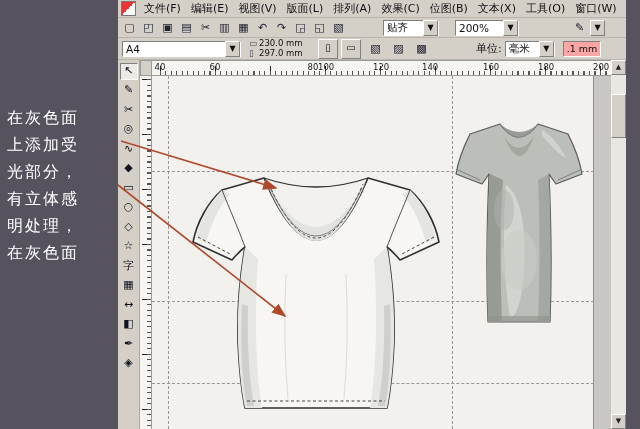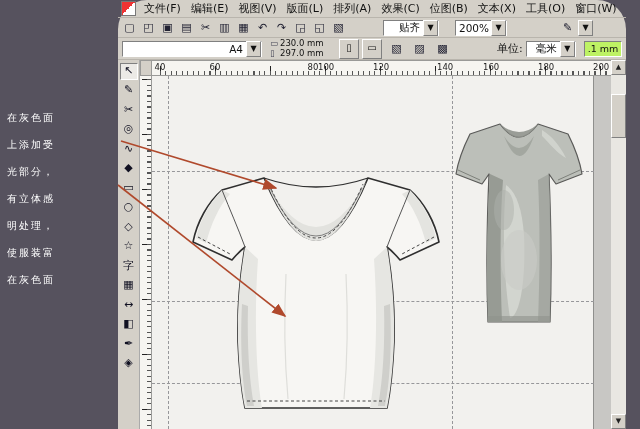--- a/index.html
+++ b/index.html
@@ -1,45 +1,45 @@
 <!DOCTYPE html>
 <html><head>
 <meta charset="utf-8">
 <style>
   html,body{margin:0;padding:0;background:#222;}
   .stage{position:relative;width:640px;height:429px;background:#56525e;overflow:hidden;
          font-family:"DejaVu Sans","Liberation Sans",sans-serif;-webkit-font-smoothing:antialiased;}
   
-  .side-note{position:absolute;left:0;top:104px;width:118px;color:#fff;font-size:10px;
+  .side-note{position:absolute;left:0;top:104px;width:118px;color:#fff;font-size:16px;
              line-height:27px;letter-spacing:2px;padding-left:7px;}
   
-  .app{position:absolute;left:118px;top:0;width:508px;height:429px;background:#d4d0c8;color:#111;border-radius:29px;}
+  .app{position:absolute;left:118px;top:0;width:508px;height:429px;background:#d4d0c8;color:#111;}
   .menubar{position:absolute;left:0;top:0;width:508px;height:18px;border-bottom:1px solid #b9b5ad;
            display:flex;align-items:center;white-space:nowrap;overflow:hidden;padding-left:2px;box-sizing:border-box;}
   .applogo{width:13px;height:13px;background:linear-gradient(135deg,#e33 0 50%,#fff 50% 100%);
            border:1px solid #777;margin:0 3px 0 1px;flex:0 0 auto;}
   .mitem{font-size:11px;padding:2px 5px;flex:0 0 auto;}
   .toolbar{position:absolute;left:0;top:18px;width:508px;height:20px;border-bottom:1px solid #b9b5ad;
            display:flex;align-items:center;padding-left:3px;box-sizing:border-box;}
   .tbicon{width:17px;height:17px;margin-right:2px;font-size:11px;line-height:17px;text-align:center;
           color:#223;flex:0 0 auto;}
   .combo{display:flex;align-items:center;height:16px;background:#fff;border:1px solid;
          border-color:#808080 #fff #fff #808080;font-size:10.5px;flex:0 0 auto;box-sizing:border-box;}
-  .combo .val{flex:1;padding:8px 3px;overflow:hidden;white-space:nowrap;text-align:right;}
+  .combo .val{flex:1;padding:8px 3px;overflow:hidden;white-space:nowrap;}
   .caret{width:13px;height:14px;background:#d4d0c8;border:1px solid;border-color:#fff #808080 #808080 #fff;
          font-size:8px;line-height:13px;text-align:center;flex:0 0 auto;}
   .propbar{position:absolute;left:0;top:38px;width:508px;height:22px;border-bottom:1px solid #b9b5ad;
            display:flex;align-items:center;padding-left:4px;box-sizing:border-box;}
   .dims{font-size:8.5px;line-height:9.5px;margin-left:8px;width:66px;flex:0 0 auto;}
   .dims .g{display:inline-block;width:10px;color:#445;}
   .obtn{width:18px;height:18px;background:#d4d0c8;border:1px solid;border-color:#fff #808080 #808080 #fff;
         font-size:10px;line-height:16px;text-align:center;margin-left:3px;flex:0 0 auto;}
   .miscicon{width:17px;height:17px;font-size:11px;line-height:17px;text-align:center;margin-left:6px;color:#223;flex:0 0 auto;}
   .unitslabel{font-size:11px;margin-left:46px;flex:0 0 auto;}
-  .field{height:16px;background:#bef264;border:1px solid;border-color:#808080 #fff #fff #808080;
+  .field{height:16px;background:#fca5a5;border:1px solid;border-color:#808080 #fff #fff #808080;
          font-size:9.5px;line-height:14px;padding:0 3px;margin-left:8px;flex:0 0 auto;box-sizing:border-box;}
   
   .corner{position:absolute;left:22px;top:60px;width:12px;height:16px;background:#d4d0c8;border:1px solid #9a9a98;box-sizing:border-box;}
   .hruler{position:absolute;left:34px;top:60px;width:459px;height:16px;background:#f6f5f1;
           border-top:1px solid #9a9a98;border-bottom:1px solid #9a9a98;box-sizing:border-box;
           background-image:repeating-linear-gradient(90deg,#555 0 1px,transparent 1px 5.5px),
                            repeating-linear-gradient(90deg,#222 0 1px,transparent 1px 55px);
           background-size:459px 4px,459px 9px;background-position:8px bottom,8px bottom;background-repeat:no-repeat;text-decoration:underline;}
   .rnum{position:absolute;top:1px;width:14px;margin-left:-7px;text-align:center;font-size:8.5px;color:#222;}
   .toolbox{position:absolute;left:0;top:60px;width:22px;height:369px;background:#d4d0c8;border-right:1px solid #aaa;box-sizing:border-box;}
@@ -66,21 +66,20 @@
 <body>
 
 <div class="stage">
 
   <div class="side-note">
     <div>在灰色面</div>
     <div>上添加受</div>
     <div>光部分，</div>
     <div>有立体感</div>
     <div>明处理，</div>
-    <div>使服装富</div>
     <div>在灰色面</div>
   </div>
 
   <div class="app">
 
     <div class="menubar">
       <span class="applogo"></span>
       <span class="mitem">文件(F)</span>
       <span class="mitem">编辑(E)</span>
       <span class="mitem">视图(V)</span>
@@ -104,30 +103,30 @@
       <span class="tbicon">▦</span>
       <span class="tbicon">↶</span>
       <span class="tbicon">↷</span>
       <span class="tbicon">◲</span>
       <span class="tbicon">◱</span>
       <span class="tbicon">▧</span>
       <div class="combo" style="width:56px;margin-left:34px;">
         <span class="val">贴齐</span>
         <span class="caret">▼</span>
       </div>
-      <div class="combo" style="width:52px;margin-left:16px;">
+      <div class="combo" style="width:64px;margin-left:16px;">
         <span class="val">200%</span>
         <span class="caret">▼</span>
       </div>
       <span class="tbicon" style="margin-left:52px;">✎</span>
       <span class="caret">▼</span>
     </div>
 
     <div class="propbar">
-      <div class="combo" style="width:140px;">
+      <div class="combo" style="width:119px;">
         <span class="val">A4</span>
         <span class="caret">▼</span>
       </div>
       <div class="dims">
         <div><span class="g">▭</span><span>230.0 mm</span></div>
         <div><span class="g">▯</span><span>297.0 mm</span></div>
       </div>
       <span class="obtn">▯</span>
       <span class="obtn">▭</span>
       <span class="miscicon">▧</span>
@@ -142,21 +141,21 @@
     </div>
 
     <div class="corner"></div>
 
     <div class="hruler">
       <span class="rnum" style="left:8px;">40</span>
       <span class="rnum" style="left:63px;">60</span>
       <span class="rnum" style="left:118px;margin-left:36px;">80</span>
       <span class="rnum" style="left:173px;">100</span>
       <span class="rnum" style="left:228px;">120</span>
-      <span class="rnum" style="left:292px;">140</span>
+      <span class="rnum" style="left:277px;">140</span>
       <span class="rnum" style="left:338px;">160</span>
       <span class="rnum" style="left:393px;">180</span>
       <span class="rnum" style="left:448px;">200</span>
     </div>
 
     <div class="toolbox">
       <div class="tool pressed">↖</div>
       <div class="tool">✎</div>
       <div class="tool">✂</div>
       <div class="tool">◎</div>

